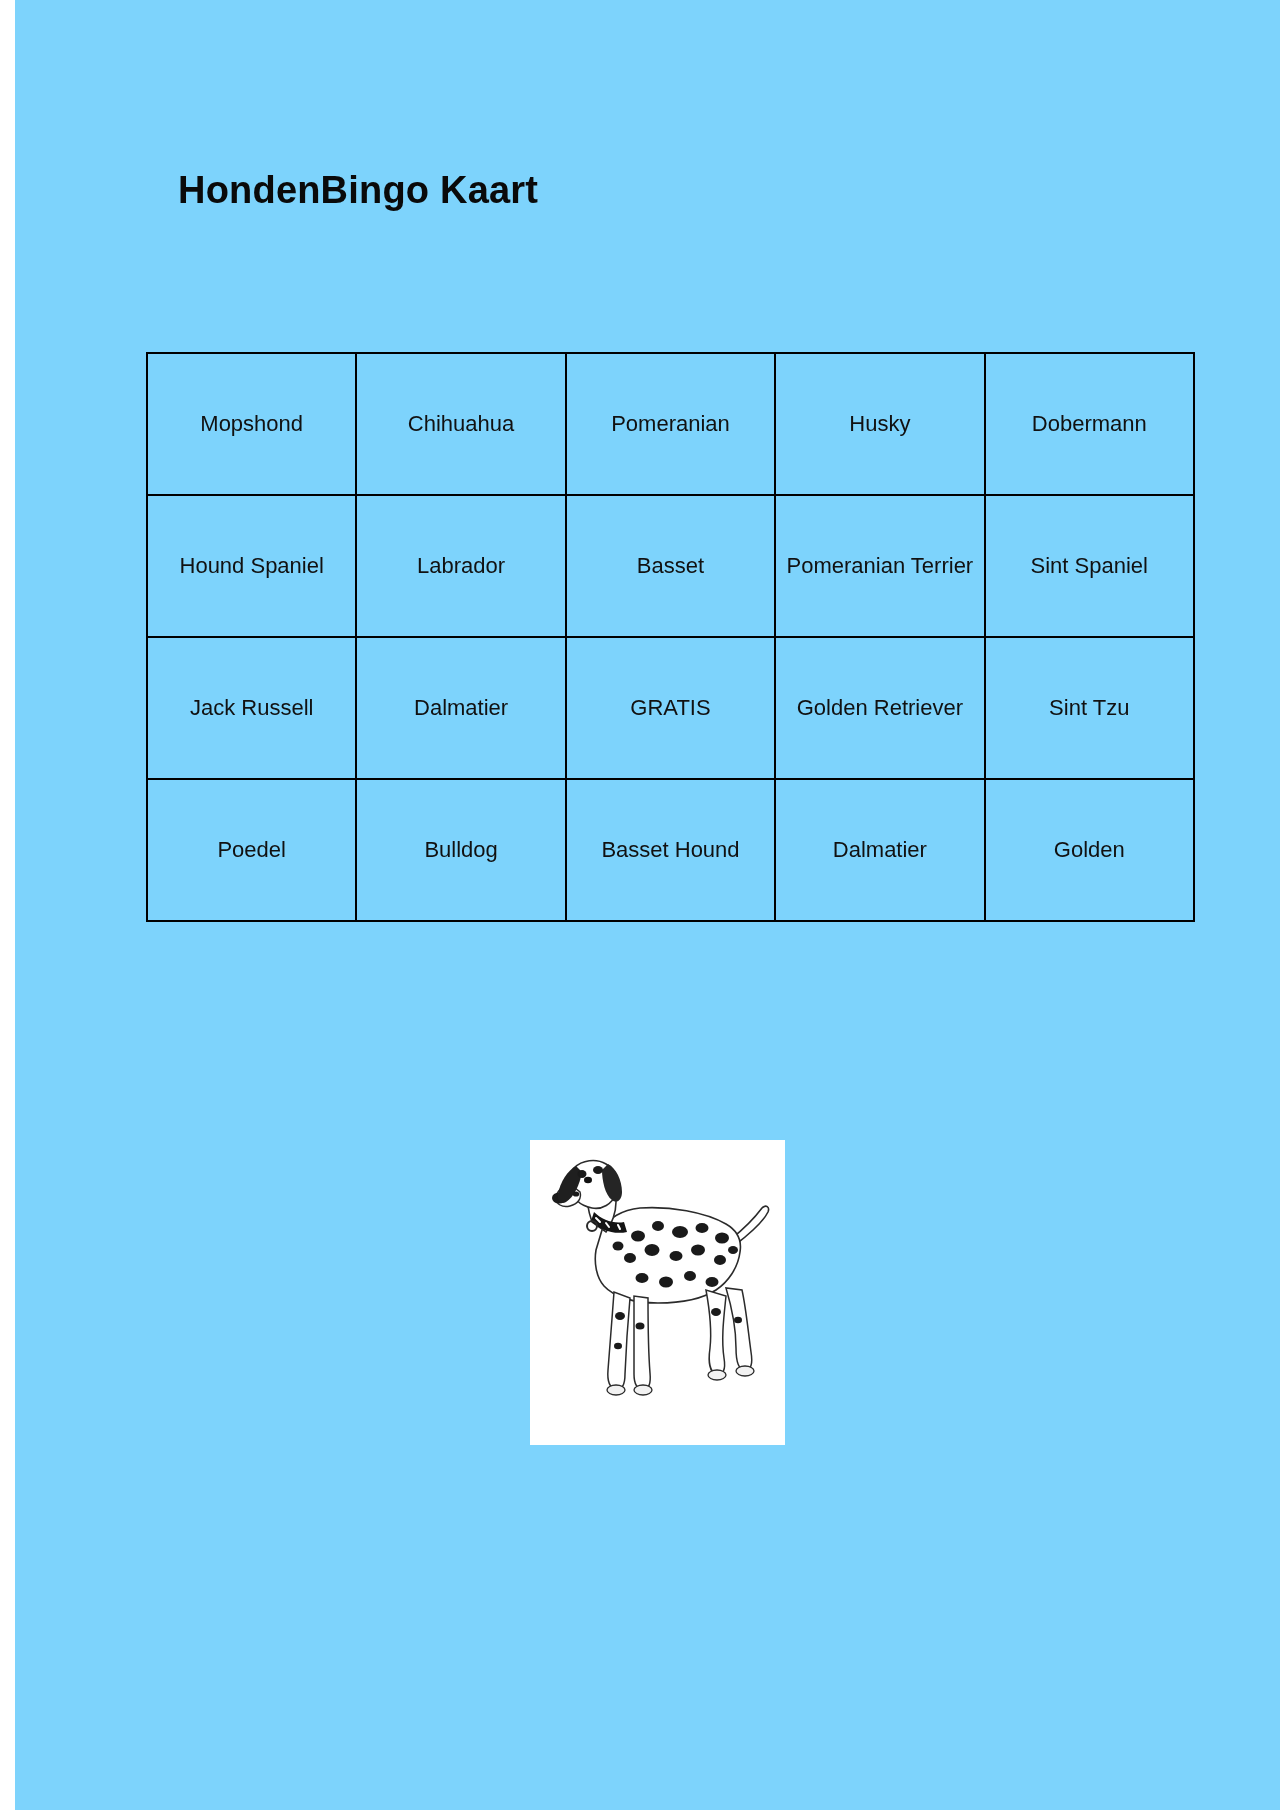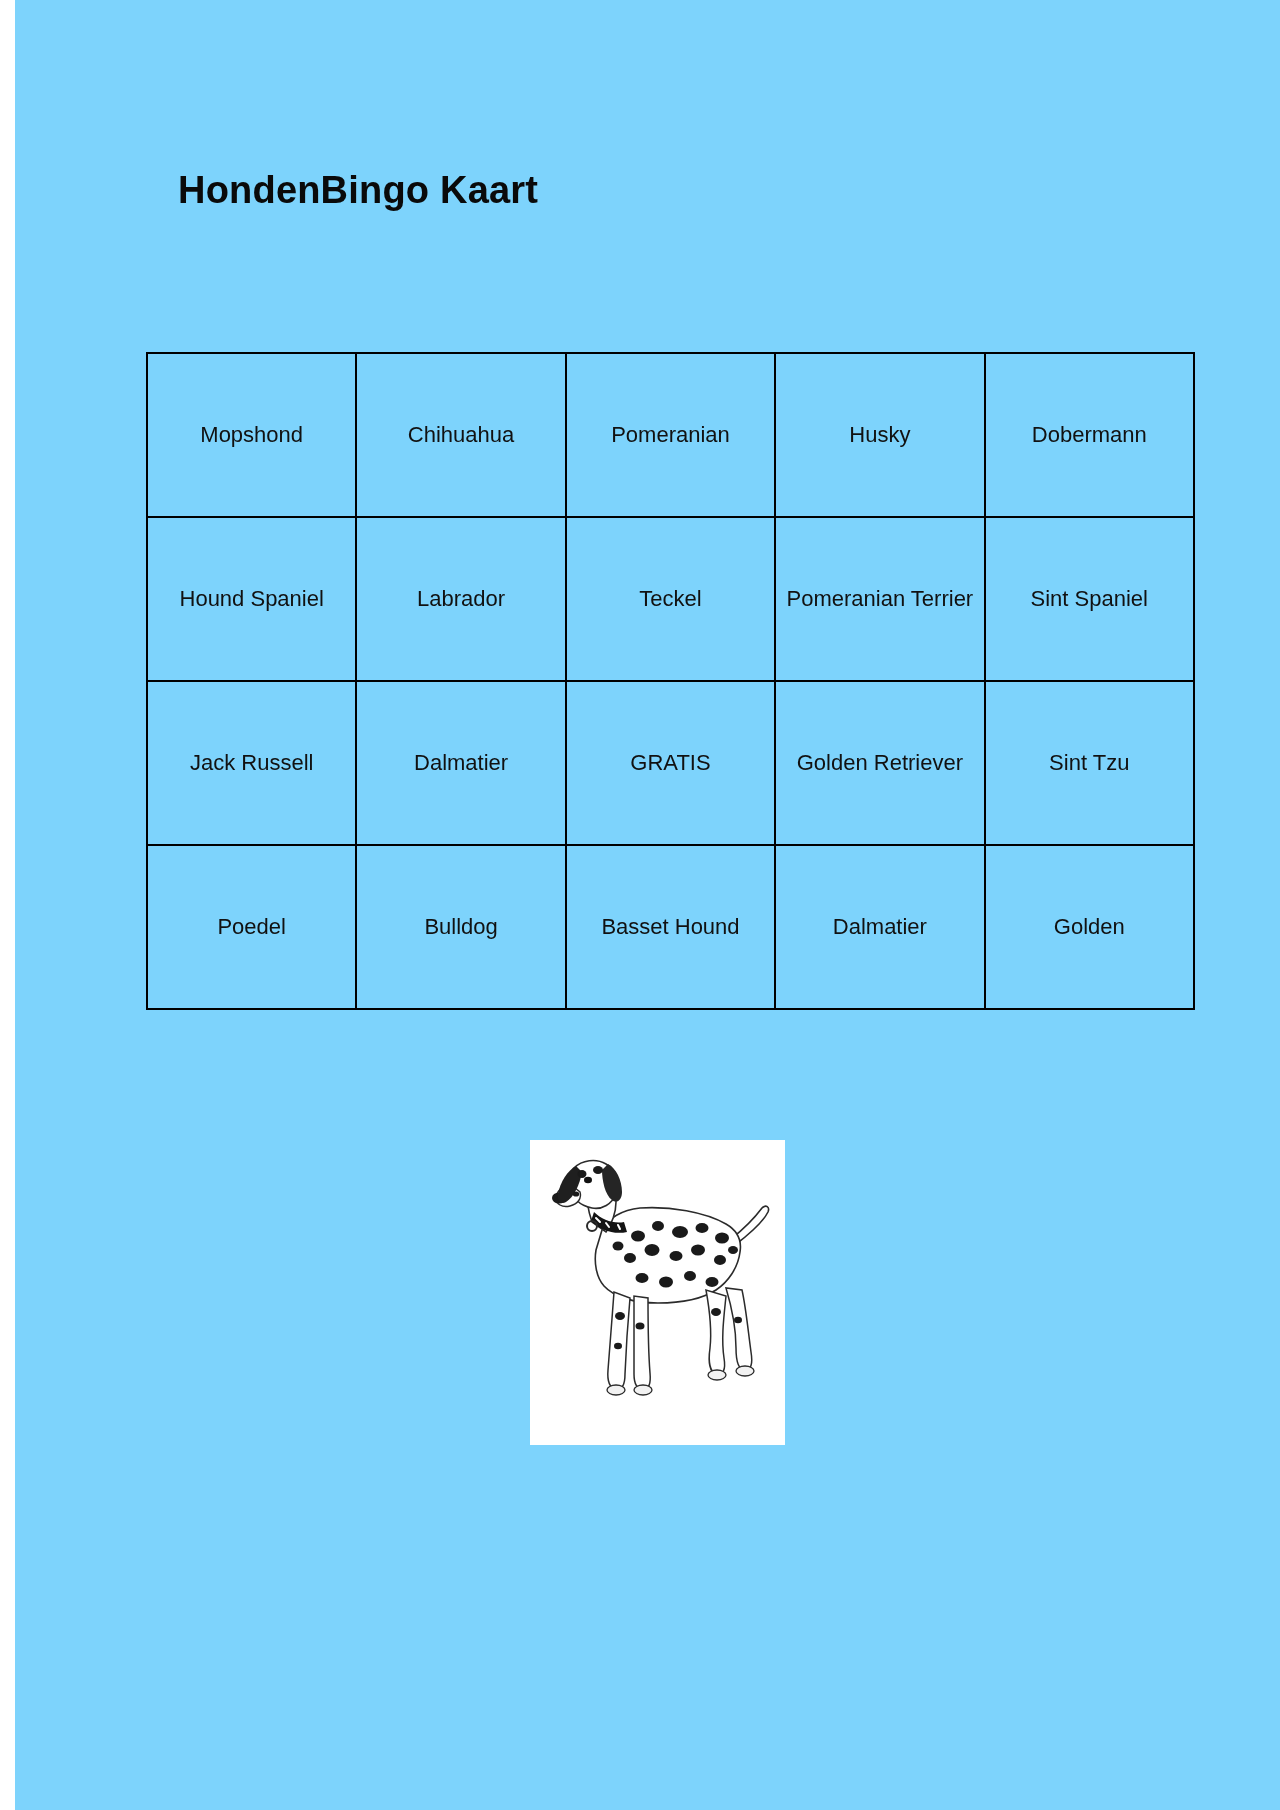--- a/index.html
+++ b/index.html
@@ -48,21 +48,21 @@
   }
   .bingo-grid td {
     border: 2px solid #000000;
     width: 203.4px;
     height: 140px;
     text-align: center;
     vertical-align: middle;
     font-size: 22px;
     font-weight: normal;
     color: #111111;
-    padding: 11px 2px;
+    padding: 0 2px;
     overflow: hidden;
     white-space: nowrap;
   }
 
   .dog-photo-wrap {
     position: absolute;
     left: 515px;
     top: 1140px;
     width: 255px;
     height: 305px;
@@ -81,21 +81,21 @@
       <tr>
         <td>Mopshond</td>
         <td>Chihuahua</td>
         <td>Pomeranian</td>
         <td>Husky</td>
         <td>Dobermann</td>
       </tr>
       <tr>
         <td>Hound Spaniel</td>
         <td>Labrador</td>
-        <td>Teckel</td>
+        <td>Basset</td>
         <td>Pomeranian Terrier</td>
         <td>Sint Spaniel</td>
       </tr>
       <tr>
         <td>Jack Russell</td>
         <td>Dalmatier</td>
         <td>GRATIS</td>
         <td>Golden Retriever</td>
         <td>Sint Tzu</td>
       </tr>

